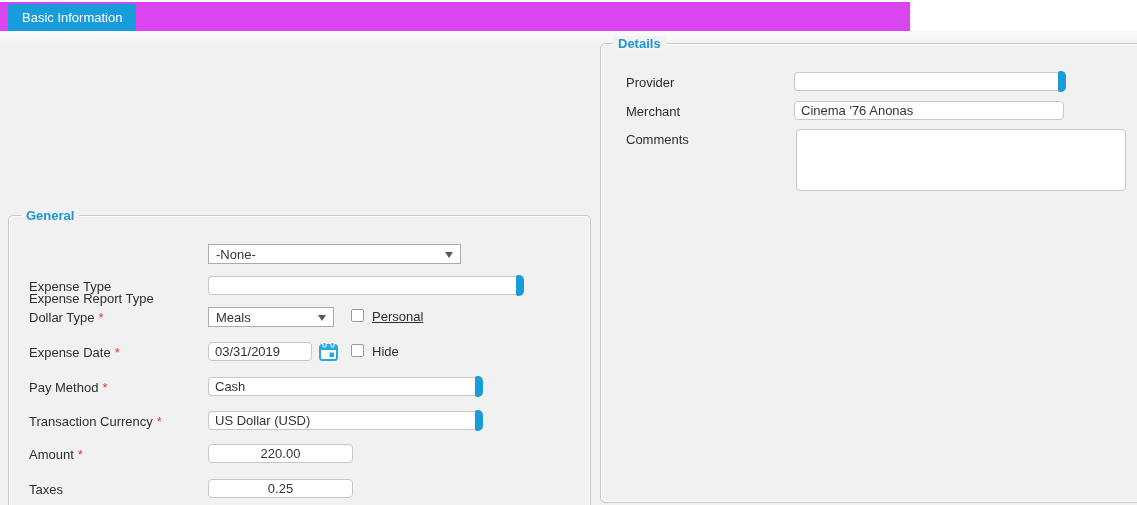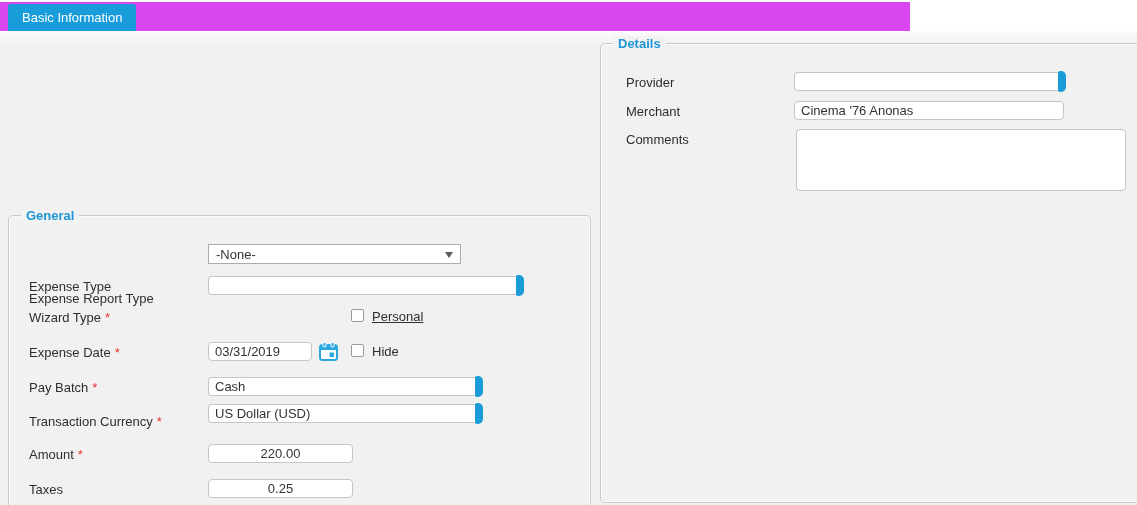--- a/index.html
+++ b/index.html
@@ -86,21 +86,25 @@
         <span class="sel-arrow"></span>
       </div>
 
       <div class="label" style="left:20px; top:63px;">Expense Type</div>
       <div class="combo" style="left:199px; top:60px; width:316px;">
         <input class="txt" style="width: 309px;">
         <span class="cap" style="left:308px;"></span>
       </div>
 
       <div class="label" style="left:20px; top:94px;">
-        <span>Wizard Type</span><span class="req">*</span>
+        <span>Dollar Type</span><span class="req">*</span>
+      </div>
+      <div class="sel" style="left:199px; top:91px; width:126px;">
+        <span class="sel-text">Meals</span>
+        <span class="sel-arrow"></span>
       </div>
       <span class="cb" style="left:342px; top:93px;"></span>
       <span class="cb-label" style="left:363px; top:93px;text-decoration:underline;">Personal</span>
 
       <div class="label" style="left:20px; top:129px;">
         <span>Expense Date</span><span class="req">*</span>
       </div>
       <input class="txt" style="left: 199px; top: 126px; width: 104px;" value="03/31/2019">
       <span class="cal" style="left:310px; top:126px;">
         <svg width="19" height="19" viewBox="0 0 19 19">
@@ -108,31 +112,31 @@
           <path d="M3.5 3 h12 a2.5 2.5 0 0 1 2.5 2.5 V8 H1 V5.5 A2.5 2.5 0 0 1 3.5 3 Z" fill="#29a8e0"></path>
           <rect x="4" y="0.5" width="3" height="4.5" rx="1" fill="#29a8e0" stroke="#ffffff" stroke-width="1"></rect>
           <rect x="12" y="0.5" width="3" height="4.5" rx="1" fill="#29a8e0" stroke="#ffffff" stroke-width="1"></rect>
           <rect x="10.5" y="10.5" width="4.5" height="4.5" fill="#29a8e0"></rect>
         </svg>
       </span>
       <span class="cb" style="left:342px; top:128px;"></span>
       <span class="cb-label" style="left:363px; top:128px;">Hide</span>
 
       <div class="label" style="left:20px; top:164px;">
-        <span>Pay Batch</span><span class="req">*</span>
+        <span>Pay Method</span><span class="req">*</span>
       </div>
       <div class="combo" style="left:199px; top:161px; width:275px;">
         <input class="txt" style="width: 268px;" value="Cash">
         <span class="cap" style="left:267px;"></span>
       </div>
 
       <div class="label" style="left:20px; top:198px;text-align:right;">
         <span>Transaction Currency</span><span class="req">*</span>
       </div>
-      <div class="combo" style="left:199px; top:188px; width:275px;">
+      <div class="combo" style="left:199px; top:195px; width:275px;">
         <input class="txt" style="width: 268px;" value="US Dollar (USD)">
         <span class="cap" style="left:267px;"></span>
       </div>
 
       <div class="label" style="left:20px; top:231px;">
         <span>Amount</span><span class="req">*</span>
       </div>
       <input class="txt num" style="left: 199px; top: 228px; width: 145px;" value="220.00">
 
       <div class="label" style="left:20px; top:266px;">Taxes</div>

